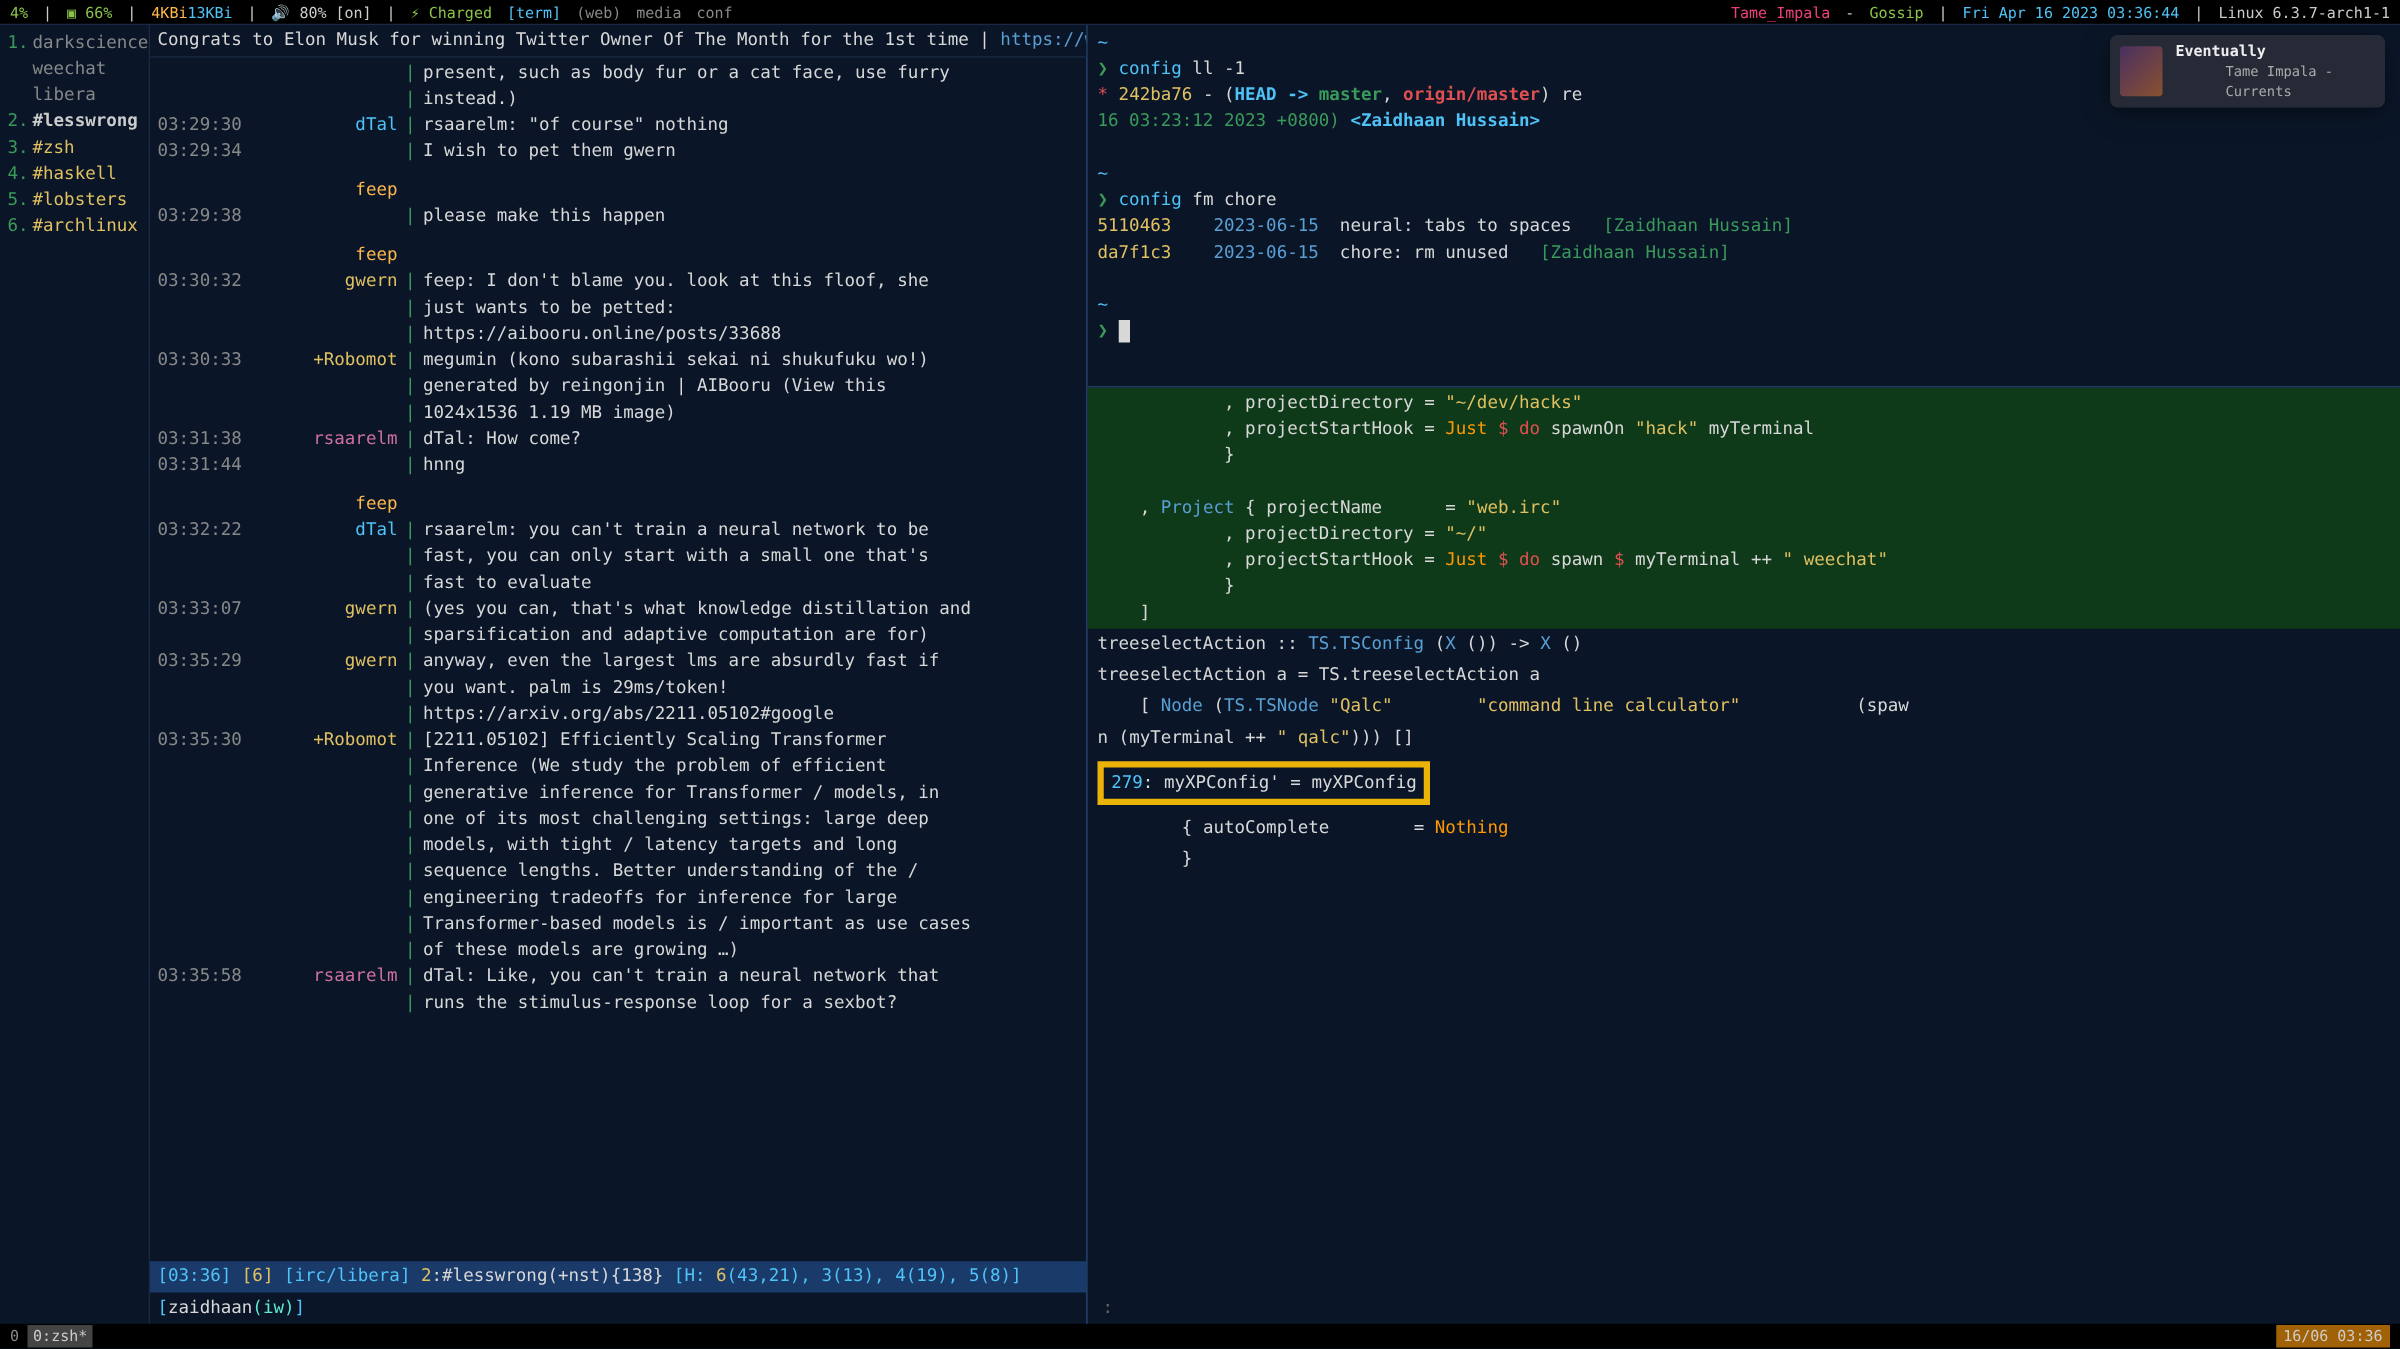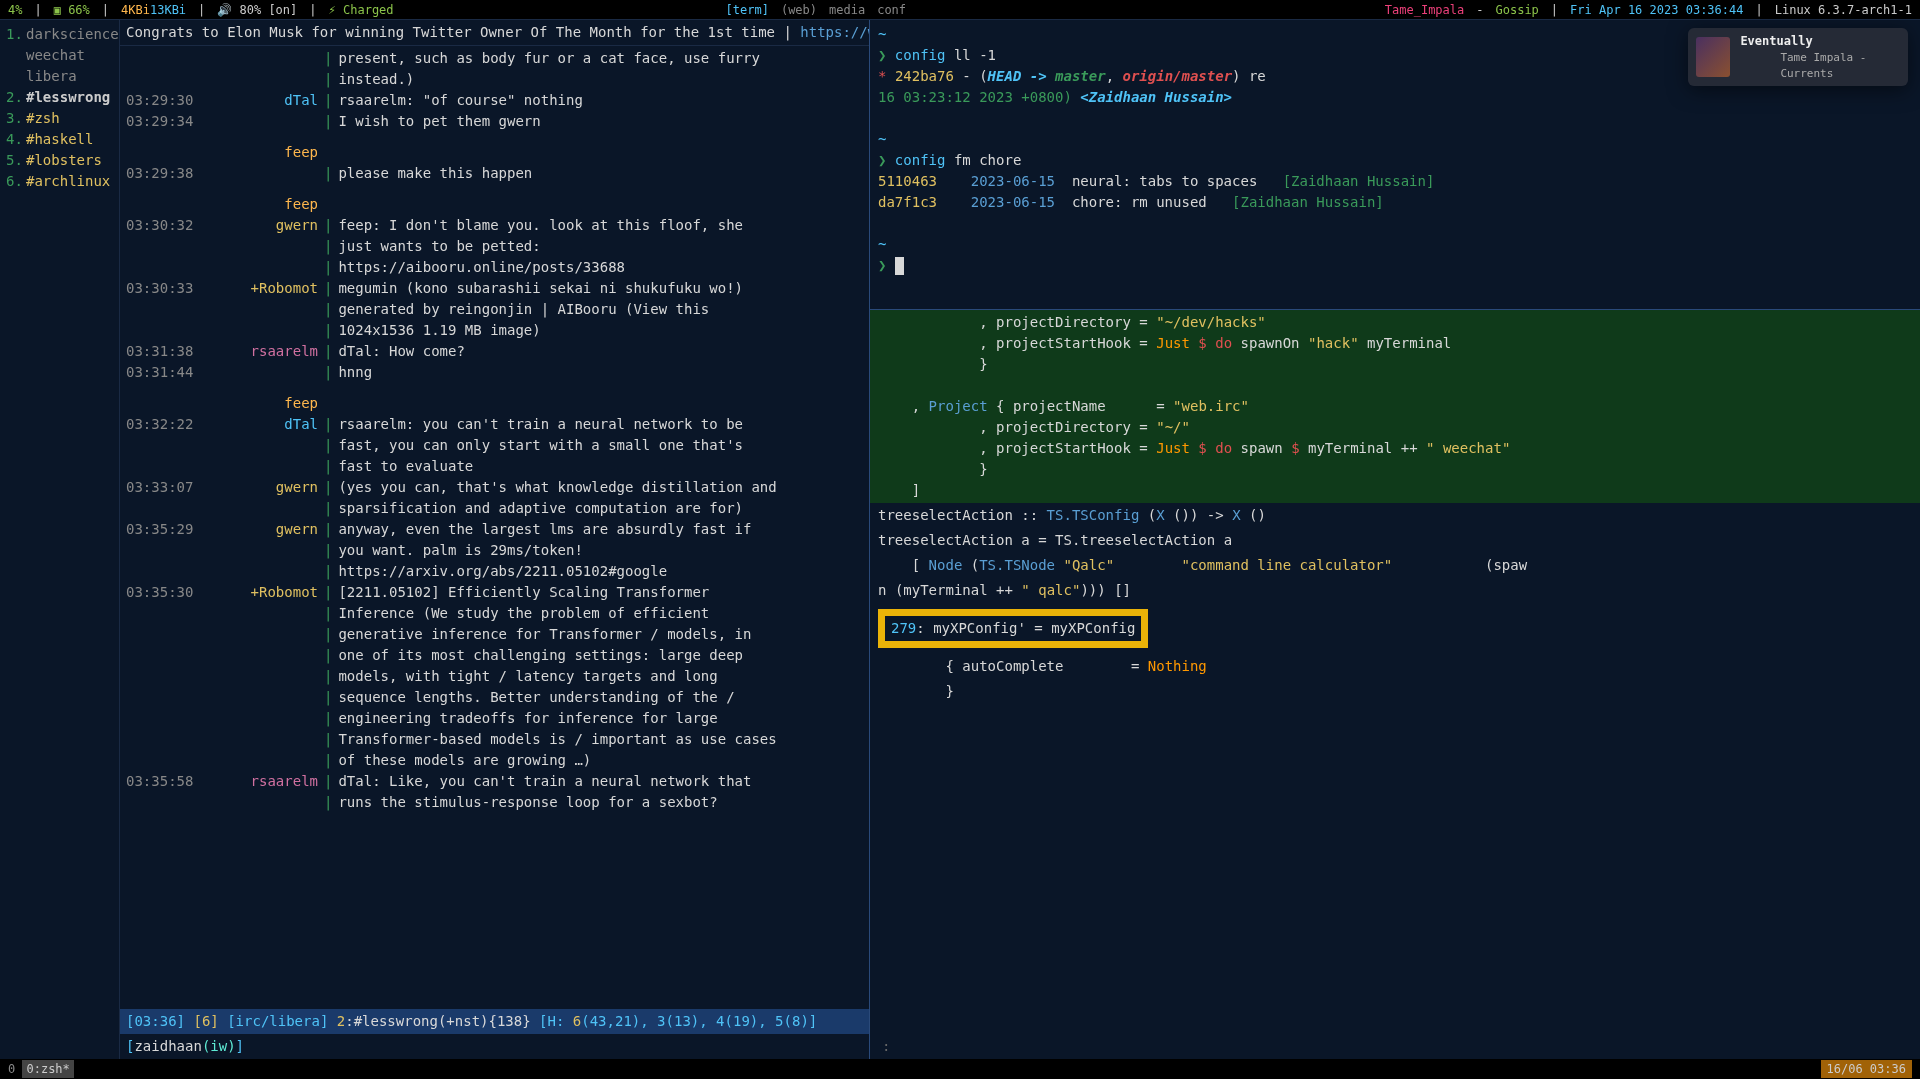--- a/index.html
+++ b/index.html
@@ -101,40 +101,40 @@
   border-bottom: 1px solid #2a4a7a;
   position: relative;
 }
 .term-line { white-space: pre; }
 .t-cyan { color: #4fc3f7; }
 .t-green { color: #3a9a5a; }
 .t-yellow { color: #e0c060; }
 .t-red { color: #e05050; }
 .t-blue { color: #5a9fd4; }
 .t-white { color: #d8d8d8; }
-.t-bold { font-weight: bold; font-style: italic; }
+.t-bold { font-weight: bold; }
 .cursor { background: #d8d8d8; display: inline-block; width: 9px; height: 18px; vertical-align: middle; }
 .code-pane {
   flex: 1;
   padding: 0;
   overflow: hidden;
   position: relative;
 }
 .code-green-bg { background: #0f3a1a; padding: 2px 8px; }
 .code-normal { padding: 2px 8px; }
 .code-line { white-space: pre; }
 .c-blue { color: #5a9fd4; }
 .c-cyan { color: #4fc3f7; }
 .c-yellow { color: #e0c060; }
 .c-orange { color: #ff9800; }
 .c-red { color: #e05050; }
 .c-white { color: #d8d8d8; }
 .c-op { color: #d8d8d8; }
 .code-box {
-  border: 7px solid #eab308;
+  border: 5px solid #eab308;
   display: inline-block;
   padding: 2px 6px;
   margin: 6px 8px;
 }
 .bottom-bar {
   height: 20px;
   background: #000;
   display: flex;
   align-items: center;
   padding: 0 8px;
@@ -170,21 +170,21 @@
 <div class="statusbar">
   <span class="sb-green">4%</span>
   <span class="sb-white">|</span>
   <span class="sb-green">▣ <span>66%</span></span>
   <span class="sb-white">|</span>
   <span><span class="sb-orange">4KBi</span><span class="sb-cyan">13KBi</span></span>
   <span class="sb-white">|</span>
   <span class="sb-white">🔊 <span>80% [on]</span></span>
   <span class="sb-white">|</span>
   <span class="sb-green">⚡ <span>Charged</span></span>
-  <span style="margin-left:320px" class="sb-cyan">[term]</span>
+  <span style="" class="sb-cyan">[term]</span>
   <span>(web)</span>
   <span>media</span>
   <span>conf</span>
   <div class="right">
     <span class="sb-pink">Tame_Impala</span>
     <span class="sb-white">-</span>
     <span class="sb-green">Gossip</span>
     <span class="sb-white">|</span>
     <span class="sb-cyan">Fri Apr 16 2023 03:36:44</span>
     <span class="sb-white">|</span>

